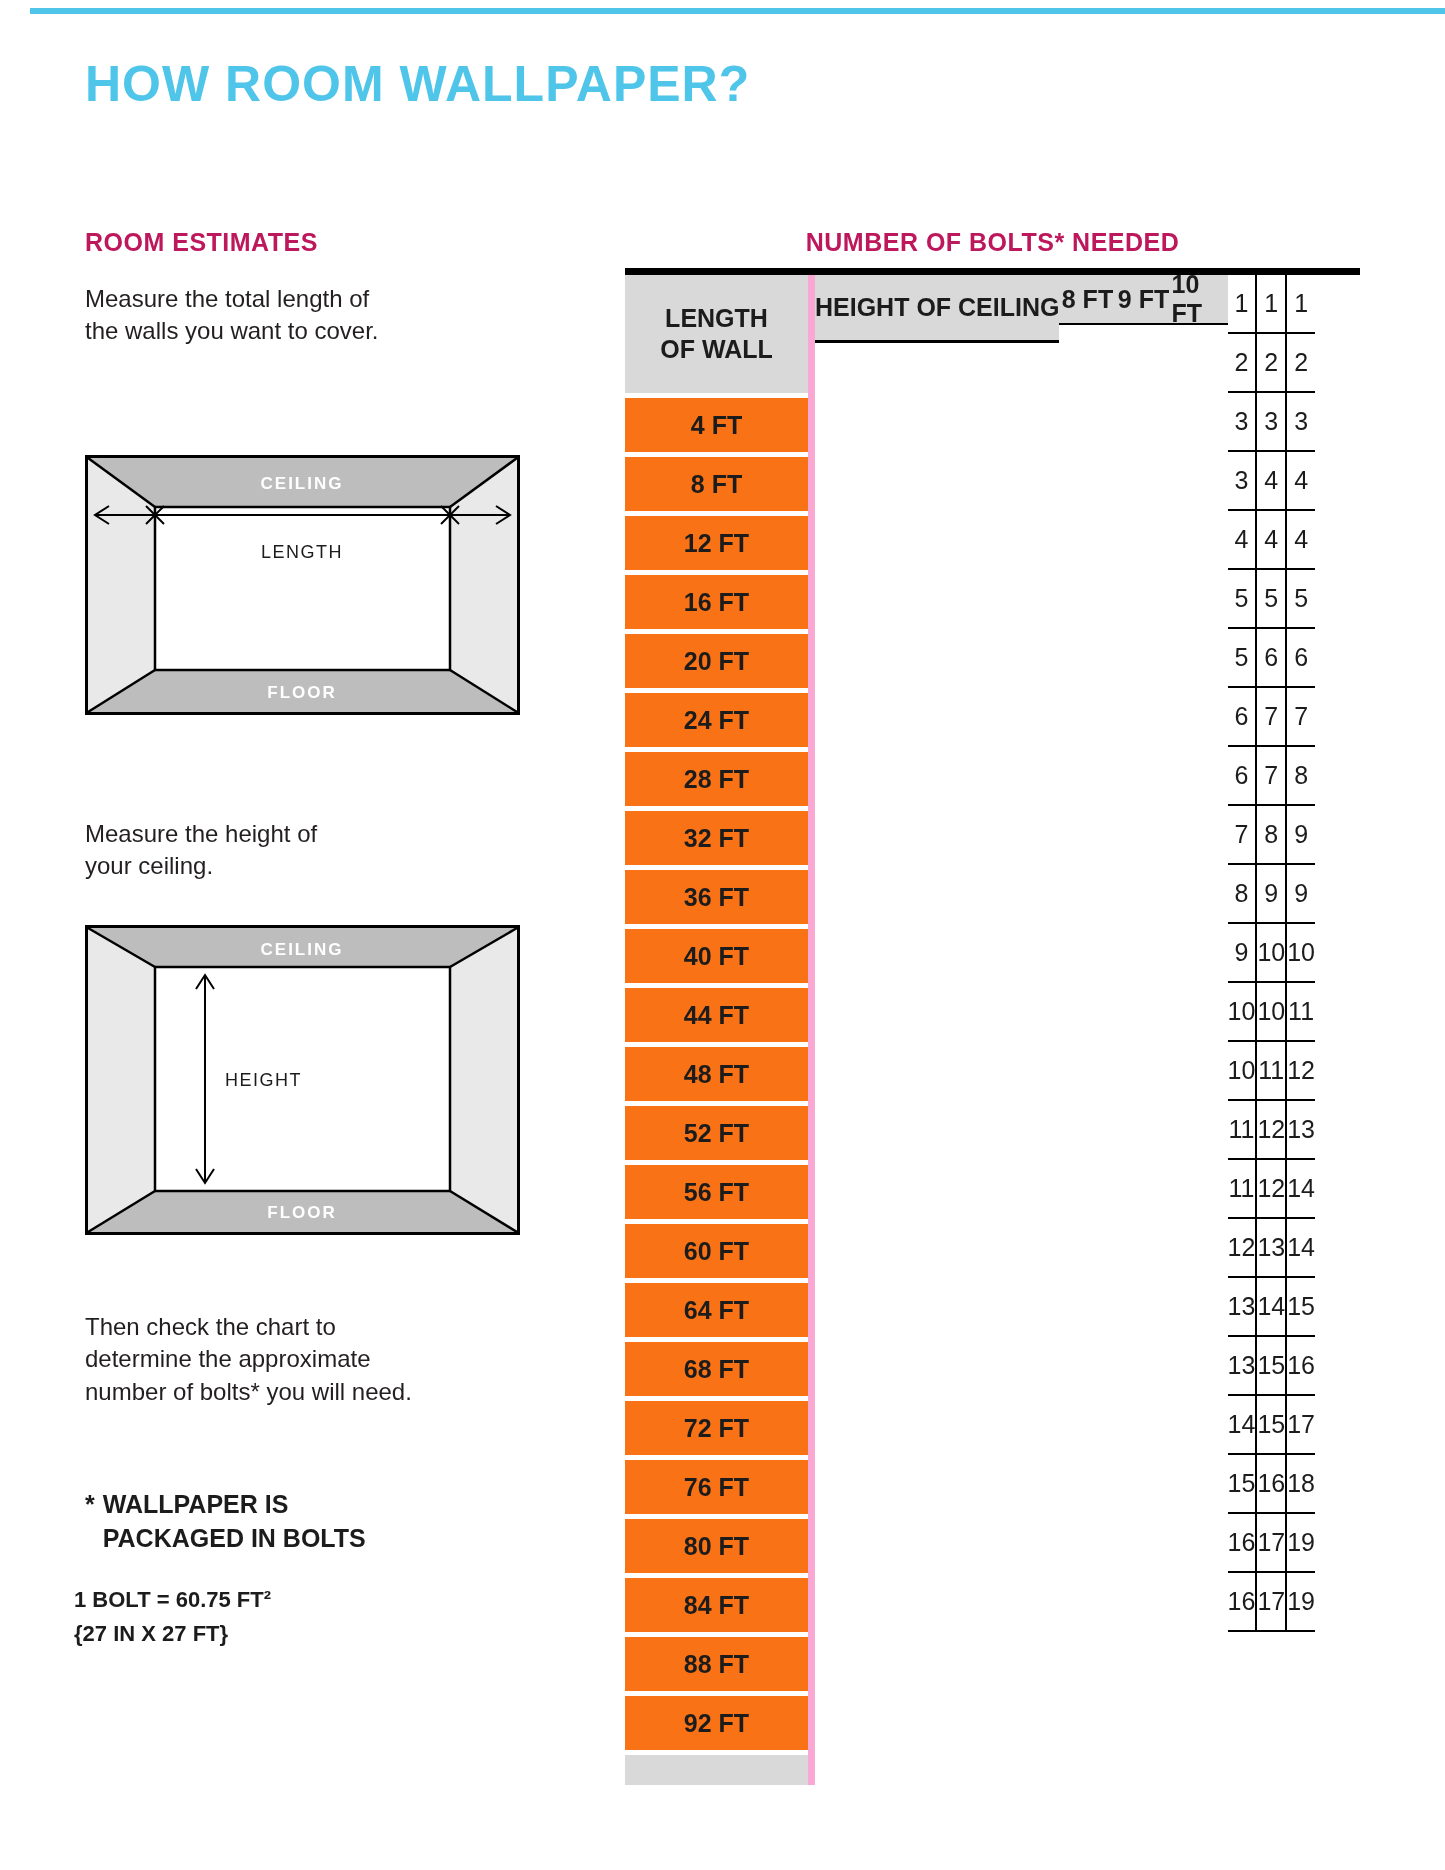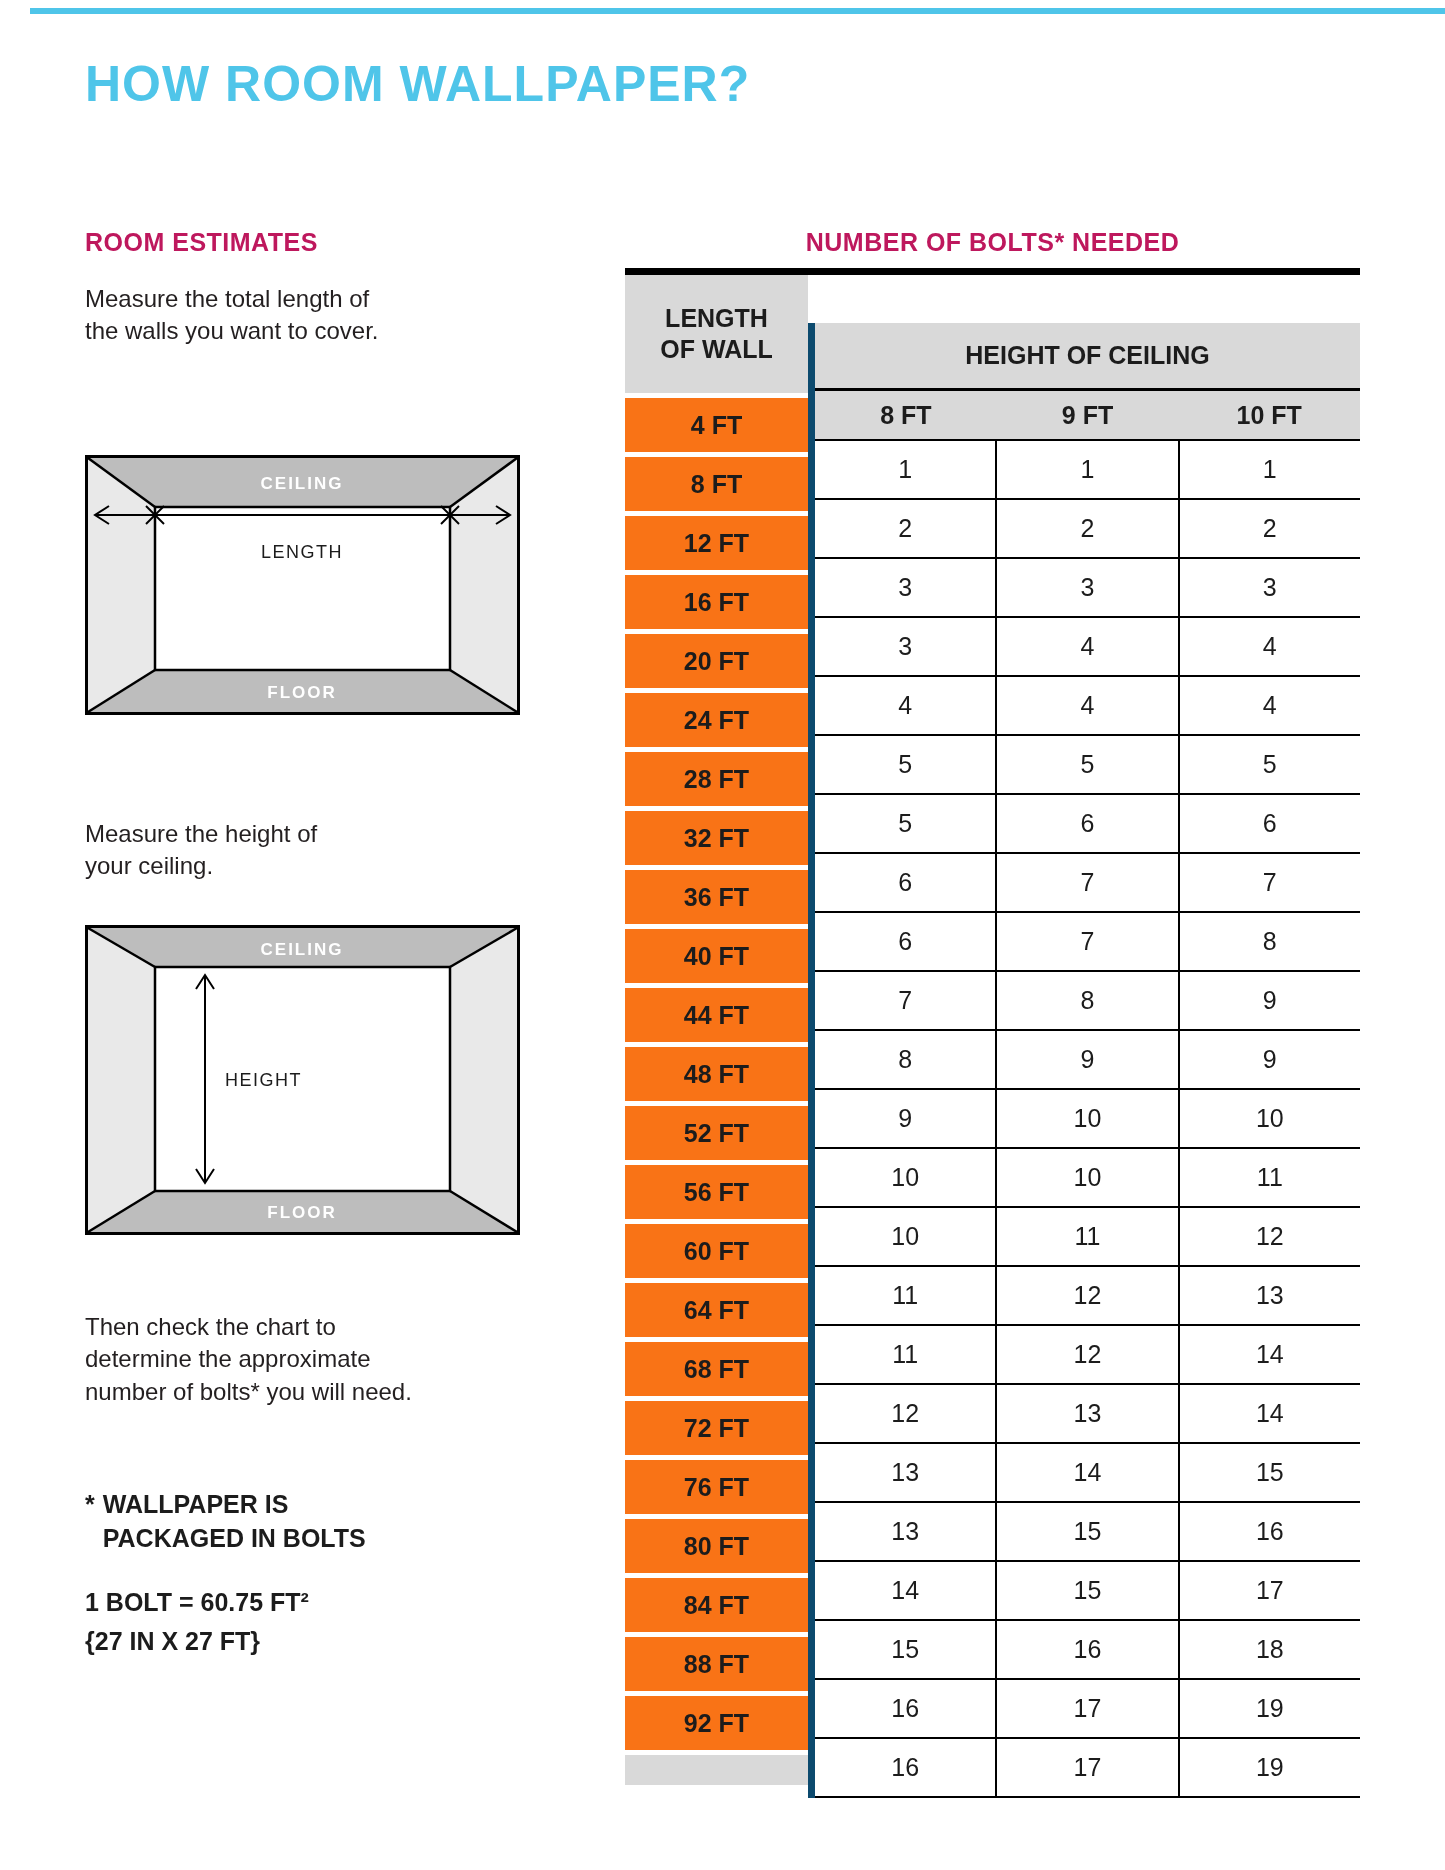--- a/index.html
+++ b/index.html
@@ -17,37 +17,37 @@
   .para1 { top:283px; }
   .para2 { top:818px; }
   .para3 { top:1311px; }
   .diagram { position:absolute; left:85px; }
   .diagram-1 { top:455px; }
   .diagram-2 { top:925px; }
   .band-label { fill:#ffffff; font-size:17px; font-weight:bold; letter-spacing:2px; font-family:"Liberation Sans","DejaVu Sans",sans-serif; }
   .measure-label { fill:#1c1c1c; font-size:18px; letter-spacing:1.5px; font-family:"Liberation Sans","DejaVu Sans",sans-serif; }
   .footnote { position:absolute; left:85px; top:1488px; font-size:25px; font-weight:bold; line-height:1.35; display:flex; color:#1c1c1c; }
   .footnote .star { margin-right:8px; }
-  .bolt-eq { position:absolute; left:85px; top:1583px; font-size:25px; font-weight:bold; line-height:1.55; color:#1c1c1c; }
+  .bolt-eq { position:absolute; left:74px; top:1583px; font-size:22px; font-weight:bold; line-height:1.55; color:#1c1c1c; }
 
   
   .bolts-table { position:absolute; left:625px; top:268px; width:735px; border-top:7px solid #000; display:flex; }
   .length-col { width:183px; display:flex; flex-direction:column; }
   .length-header {
     height:118px; margin-bottom:5px; background:#d9d9d9;
     display:flex; flex-direction:column; align-items:center; justify-content:center;
     font-size:25px; font-weight:bold; line-height:1.25;
   }
   .length-cell {
     height:54px; margin-bottom:5px; background:#f97316;
     display:flex; align-items:center; justify-content:center;
     font-size:25px; font-weight:bold;
   }
   .length-footer { height:30px; background:#d9d9d9; }
-  .data-col { flex:1; border-left:7px solid #0c4a6e; display:flex; flex-direction:column;margin-top:48px; }
+  .data-col { flex:1; border-left:7px solid #f9a8d4; display:flex; flex-direction:row; }
   .group-header {
     height:68px; background:#d9d9d9; border-bottom:3px solid #000;
     display:flex; align-items:center; justify-content:center; font-size:25px; font-weight:bold;
   }
   .sub-headers { height:50px; background:#d9d9d9; display:flex; border-bottom:2px solid #000; }
   .sub-header { flex:1; display:flex; align-items:center; justify-content:center; font-size:25px; font-weight:bold; }
   .data-row { height:59px; display:flex; border-bottom:2px solid #000; font-size:25px; }
   .data-cell { flex:1; display:flex; align-items:center; justify-content:center; border-right:2px solid #000; background:#fff; }
   .data-cell:last-child { border-right:none; }
 </style>

